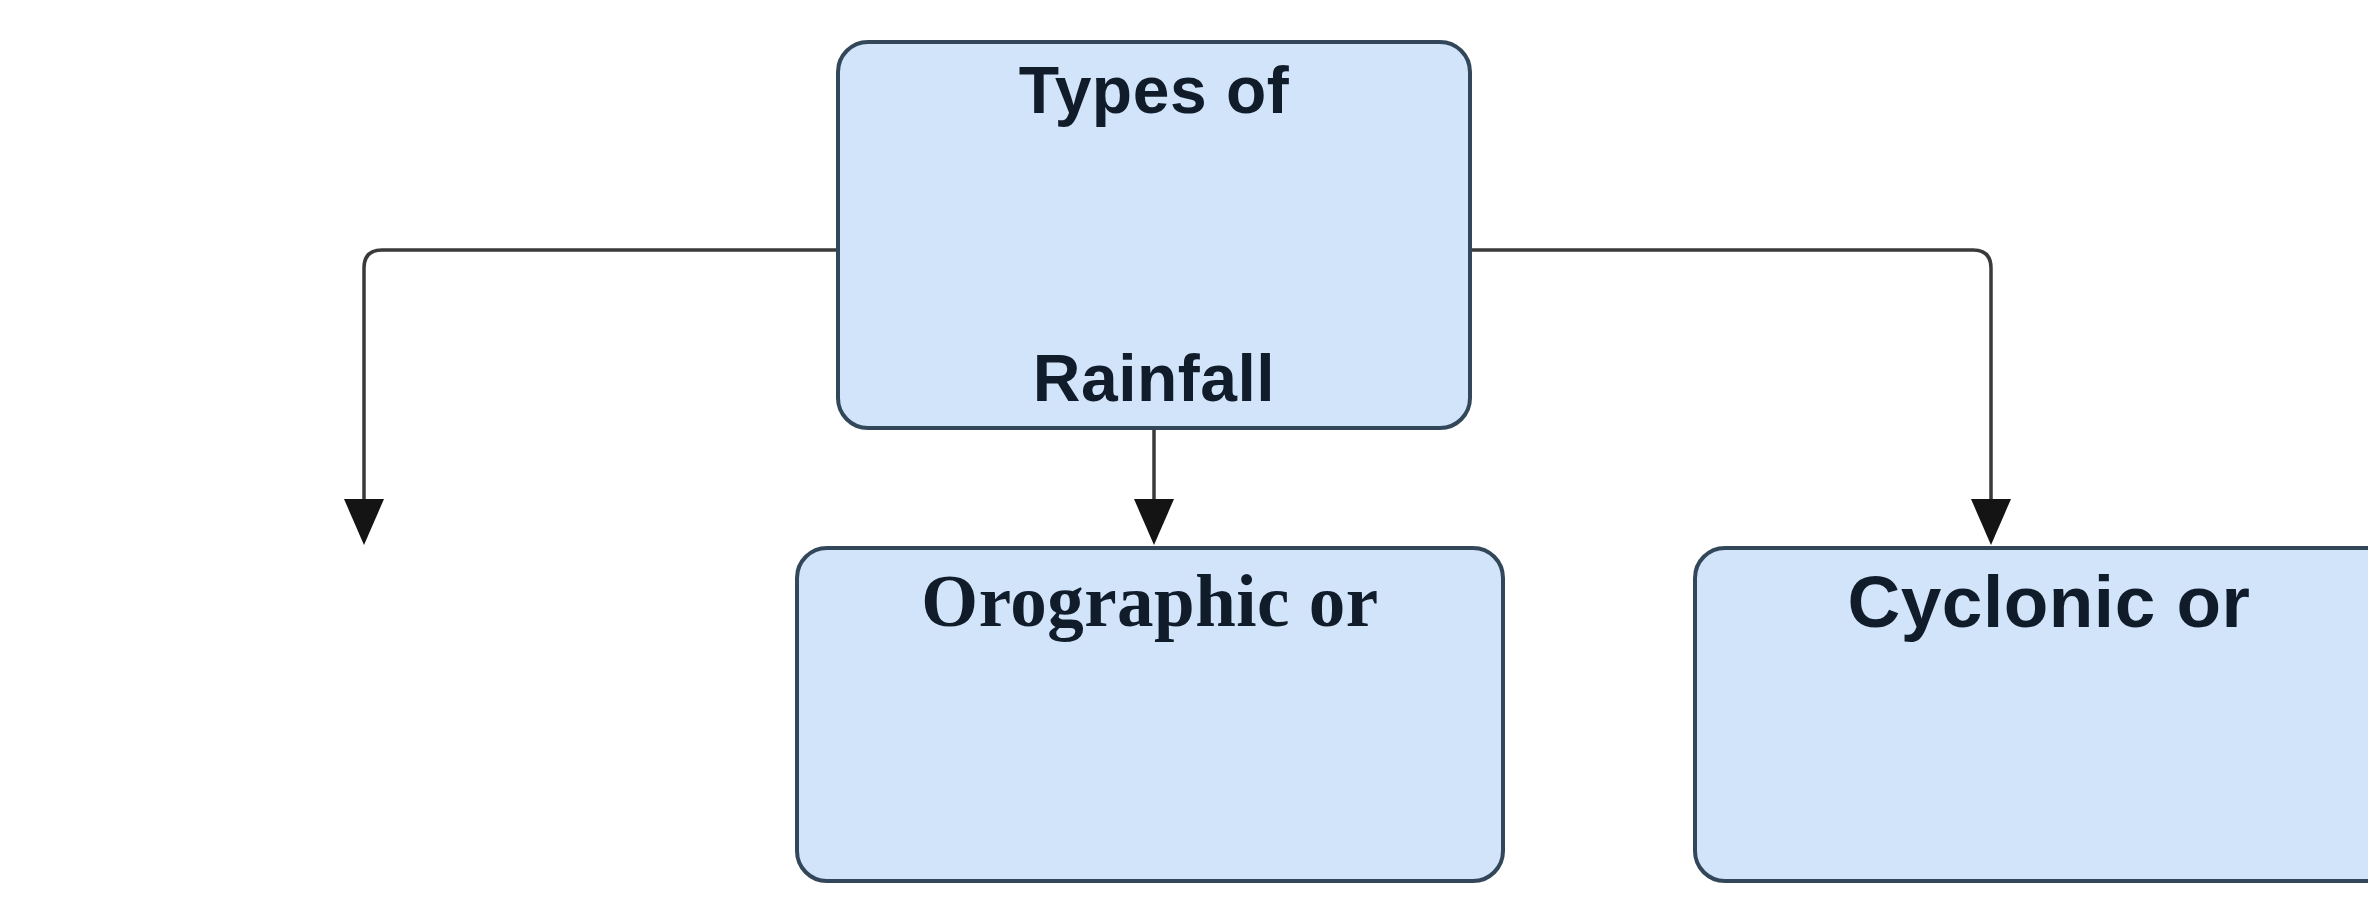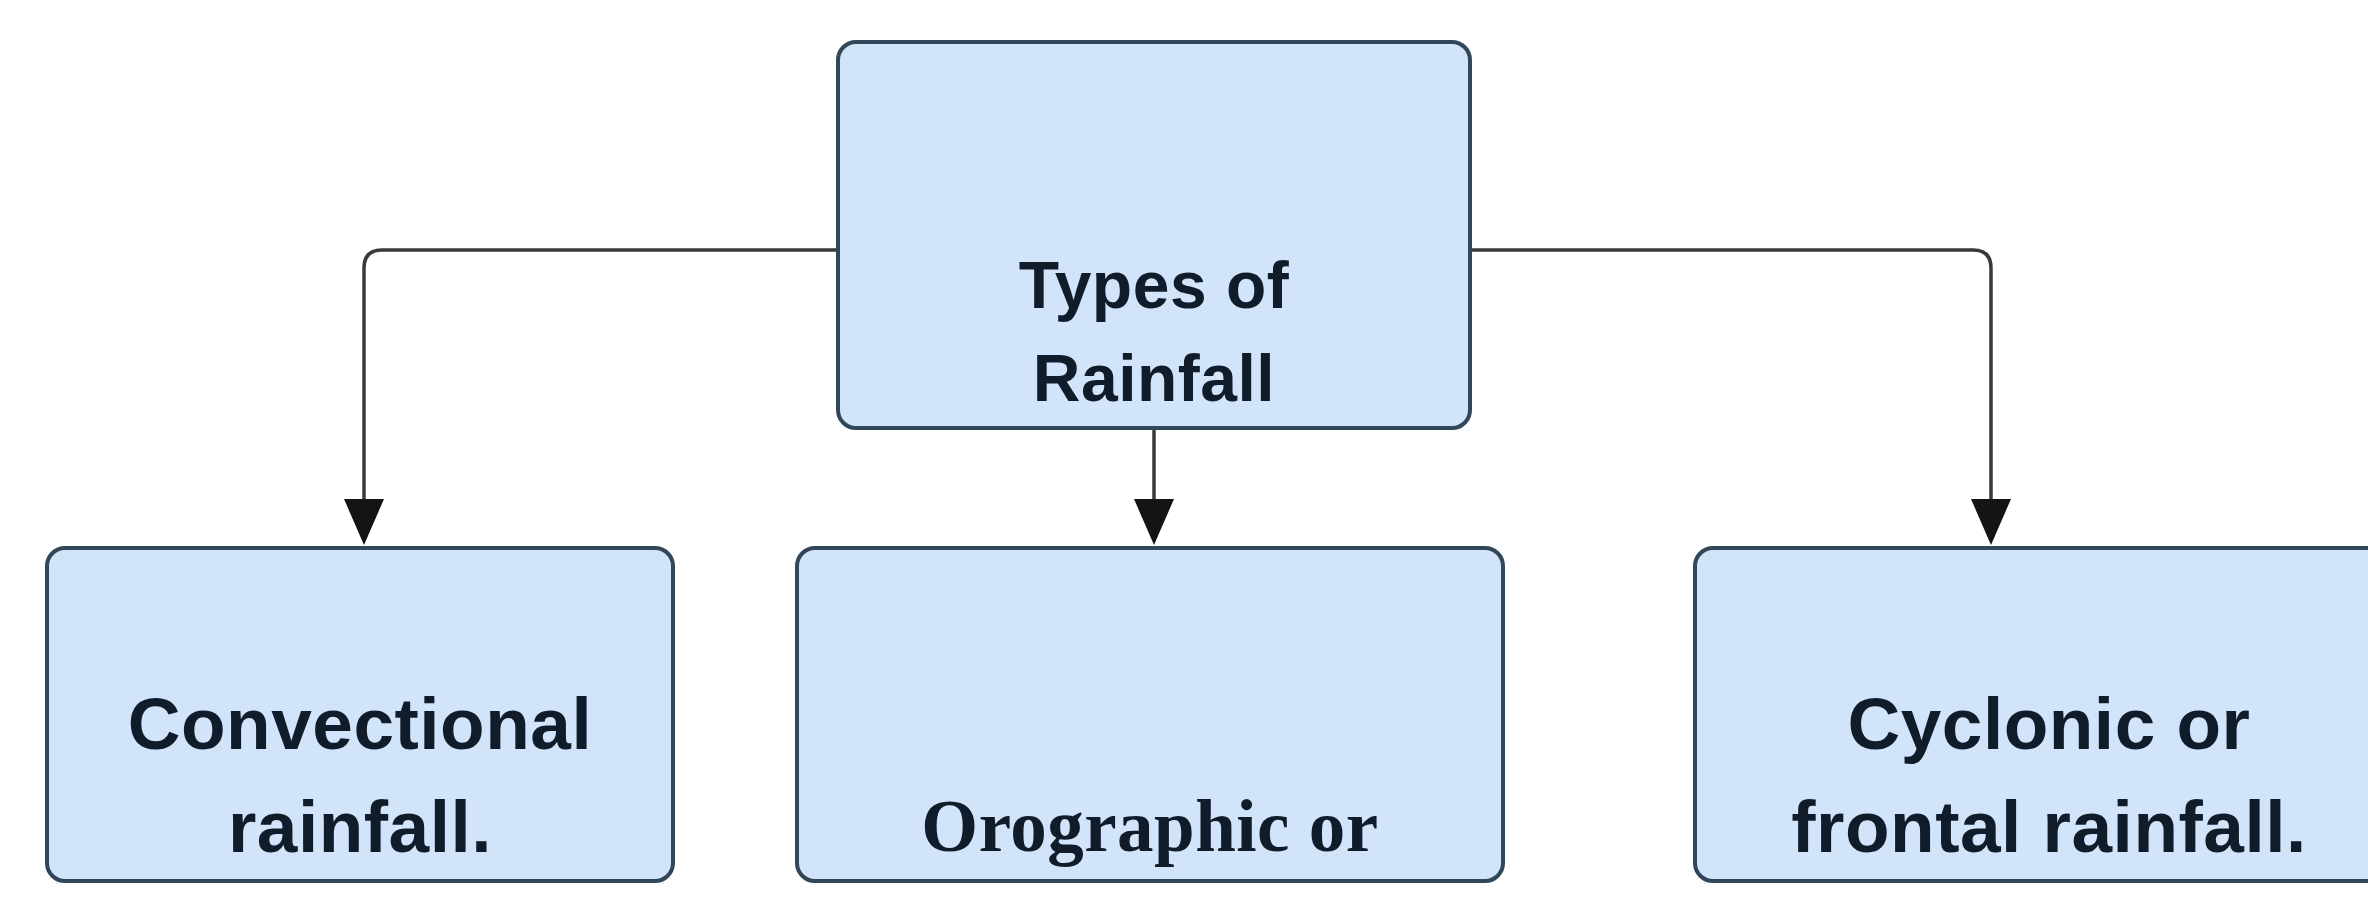--- a/index.html
+++ b/index.html
@@ -22,25 +22,25 @@
     position:absolute;left:0;top:0;width:2368px;height:910px;
     pointer-events:none;
   }
   .conn{fill:none;stroke:var(--connector);stroke-width:3.5px;}
   .arrow{fill:var(--arrowhead);stroke:none;}
   .node{
     position:absolute;
     box-sizing:border-box;
     background:var(--node-fill);
     border:4px solid var(--node-border);
-    border-radius:20px;
+    border-radius:32px;
     display:flex;
     flex-direction:column;
     align-items:center;
-    justify-content:flex-end;
+    justify-content:space-between;
     text-align:center;
     color:var(--text);
     font-weight:bold;
     line-height:1.42;
     letter-spacing:0.5px;
   }
   .node-top{
     left:836px;top:40px;width:636px;height:390px;
     font-size:66px;
   }
@@ -68,27 +68,22 @@
 
     <path class="conn" d="M 1472 250 L 1973 250 Q 1991 250 1991 268 L 1991 500"></path>
     <polygon class="arrow" points="1971,499 2011,499 1991,545"></polygon>
   </svg>
 
   <div class="node node-top">
     <span class="node-line">Types of</span>
     <span class="node-line">Rainfall</span>
   </div>
 
-  <div class="node node-leaf node-convectional">
-    <span class="node-line">Convectional</span>
-    <span class="node-line">rainfall.</span>
-  </div>
 
   <div class="node node-leaf node-orographic">
     <span class="node-line">Orographic or</span>
   </div>
 
   <div class="node node-leaf node-cyclonic">
     <span class="node-line">Cyclonic or</span>
-    <span class="node-line">frontal rainfall.</span>
   </div>
 
 </div>
 
 </body></html>

